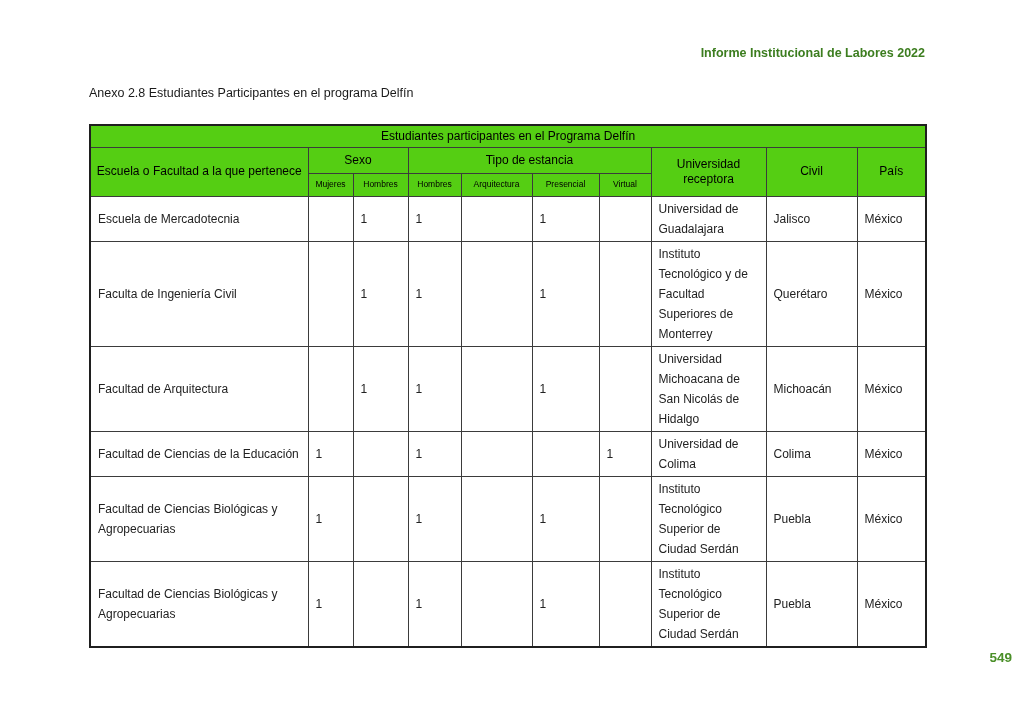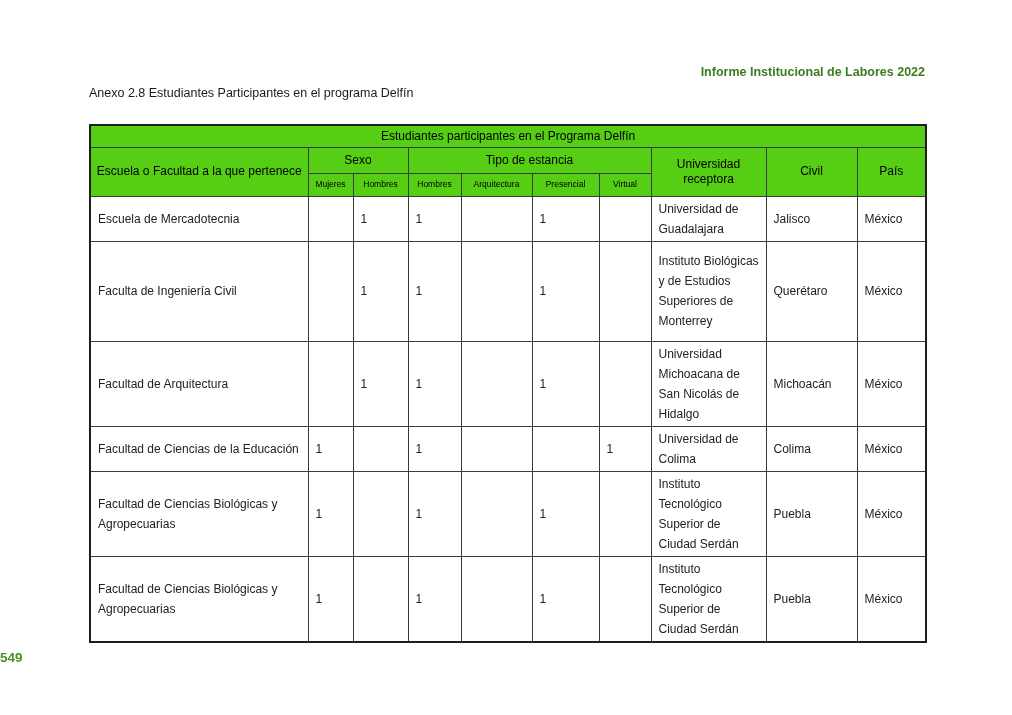--- a/index.html
+++ b/index.html
@@ -10,21 +10,20 @@
     font-family: "Liberation Sans", "DejaVu Sans", sans-serif;
     position: relative;
     color: #1a1a1a;
   }
   .doc-header-right {
     position: absolute;
     top: 46px; right: 87px;
     font-size: 12.5px;
     font-weight: bold;
     color: #3c7d1f;
-    margin-top: 19px;
   }
   .doc-heading {
     position: absolute;
     top: 86px; left: 89px;
     font-size: 12.5px;
     color: #1a1a1a;
   }
   table.delfin {
     position: absolute;
     left: 89px; top: 124px;
@@ -64,21 +63,21 @@
     text-align: left;
     line-height: 20px;
     background: #fff;
   }
   td.va-top { vertical-align: top; padding-top: 4px; }
   td.va-bottom { vertical-align: bottom; padding-bottom: 7px; }
   .page-number {
     position: absolute;
     top: 650px; left: 0;
     width: 100%;
-    text-align: left;
+    text-align: right;
     font-size: 13.5px;
     font-weight: bold;
     color: #4a8f28;
   }
 </style>
 </head>
 <body>
 
 <div class="doc-header-right">Informe Institucional de Labores 2022</div>
 
@@ -132,21 +131,21 @@
       <td>México</td>
     </tr>
     <tr class="r1">
       <td>Faculta de Ingeniería Civil</td>
       <td></td>
       <td>1</td>
       <td>1</td>
       <td></td>
       <td class="va-bottom">1</td>
       <td></td>
-      <td>Instituto Biológicas y de Estudios Superiores de Monterrey</td>
+      <td>Instituto Tecnológico y de Facultad Superiores de Monterrey</td>
       <td>Querétaro</td>
       <td>México</td>
     </tr>
     <tr class="r2">
       <td>Facultad de Arquitectura</td>
       <td></td>
       <td>1</td>
       <td>1</td>
       <td></td>
       <td>1</td>

